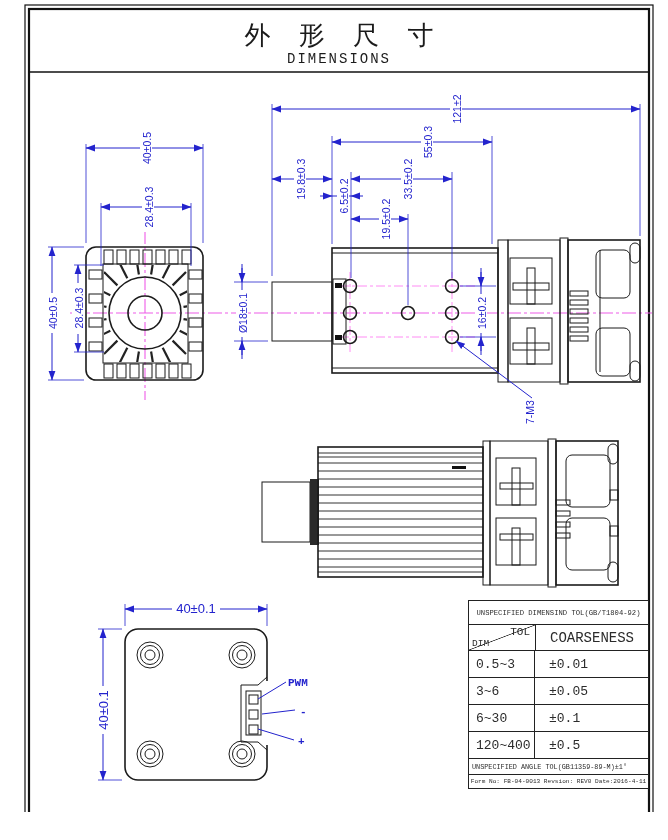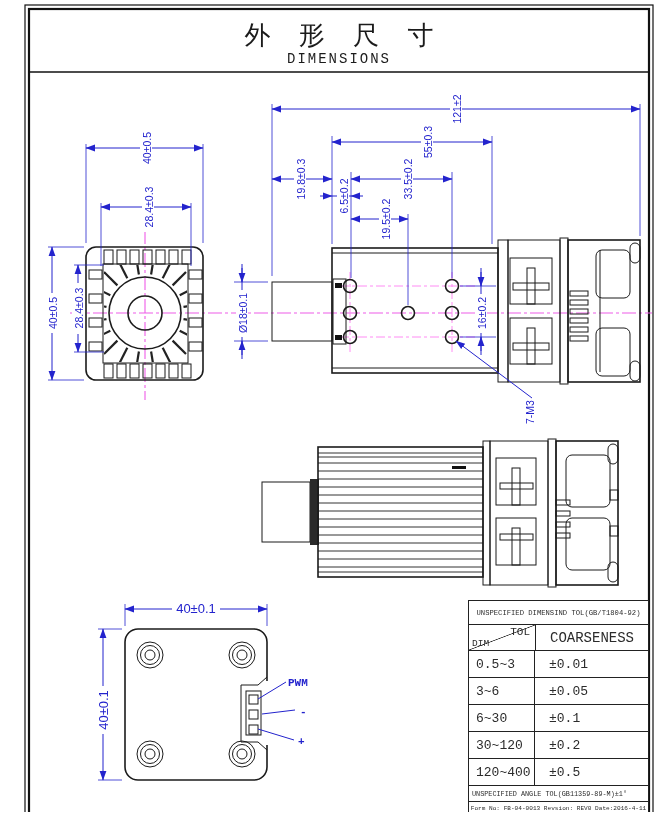--- a/index.html
+++ b/index.html
@@ -358,23 +358,19 @@
   </div>
   <div class="tt-row">
     <div class="tt-c1">3~6</div>
     <div class="tt-c2">±0.05</div>
   </div>
   <div class="tt-row">
     <div class="tt-c1">6~30</div>
     <div class="tt-c2">±0.1</div>
   </div>
   <div class="tt-row">
-    <div class="tt-c1">30~120</div>
-    <div class="tt-c2">±0.2</div>
-  </div>
-  <div class="tt-row">
     <div class="tt-c1">120~400</div>
     <div class="tt-c2">±0.5</div>
   </div>
   <div class="tt-angle">UNSPECIFIED ANGLE TOL(GB11359-89-M)±1°</div>
   <div class="tt-form">Form No: FB-04-0013 Revsion: REV0 Date:2016-4-11</div>
 </div>
 </div>
 
 </body></html>

